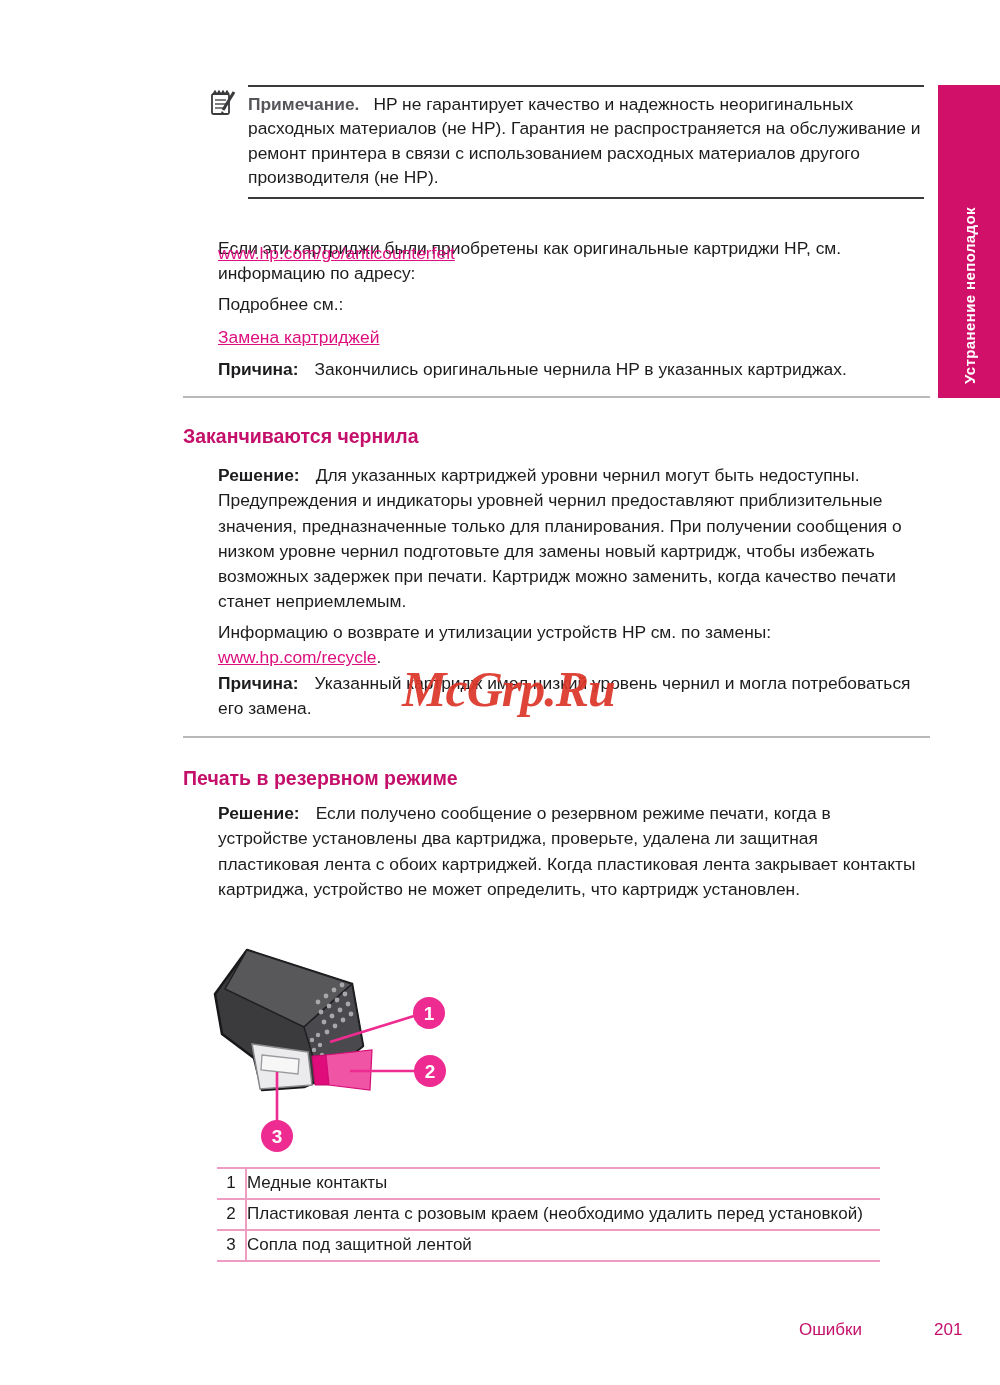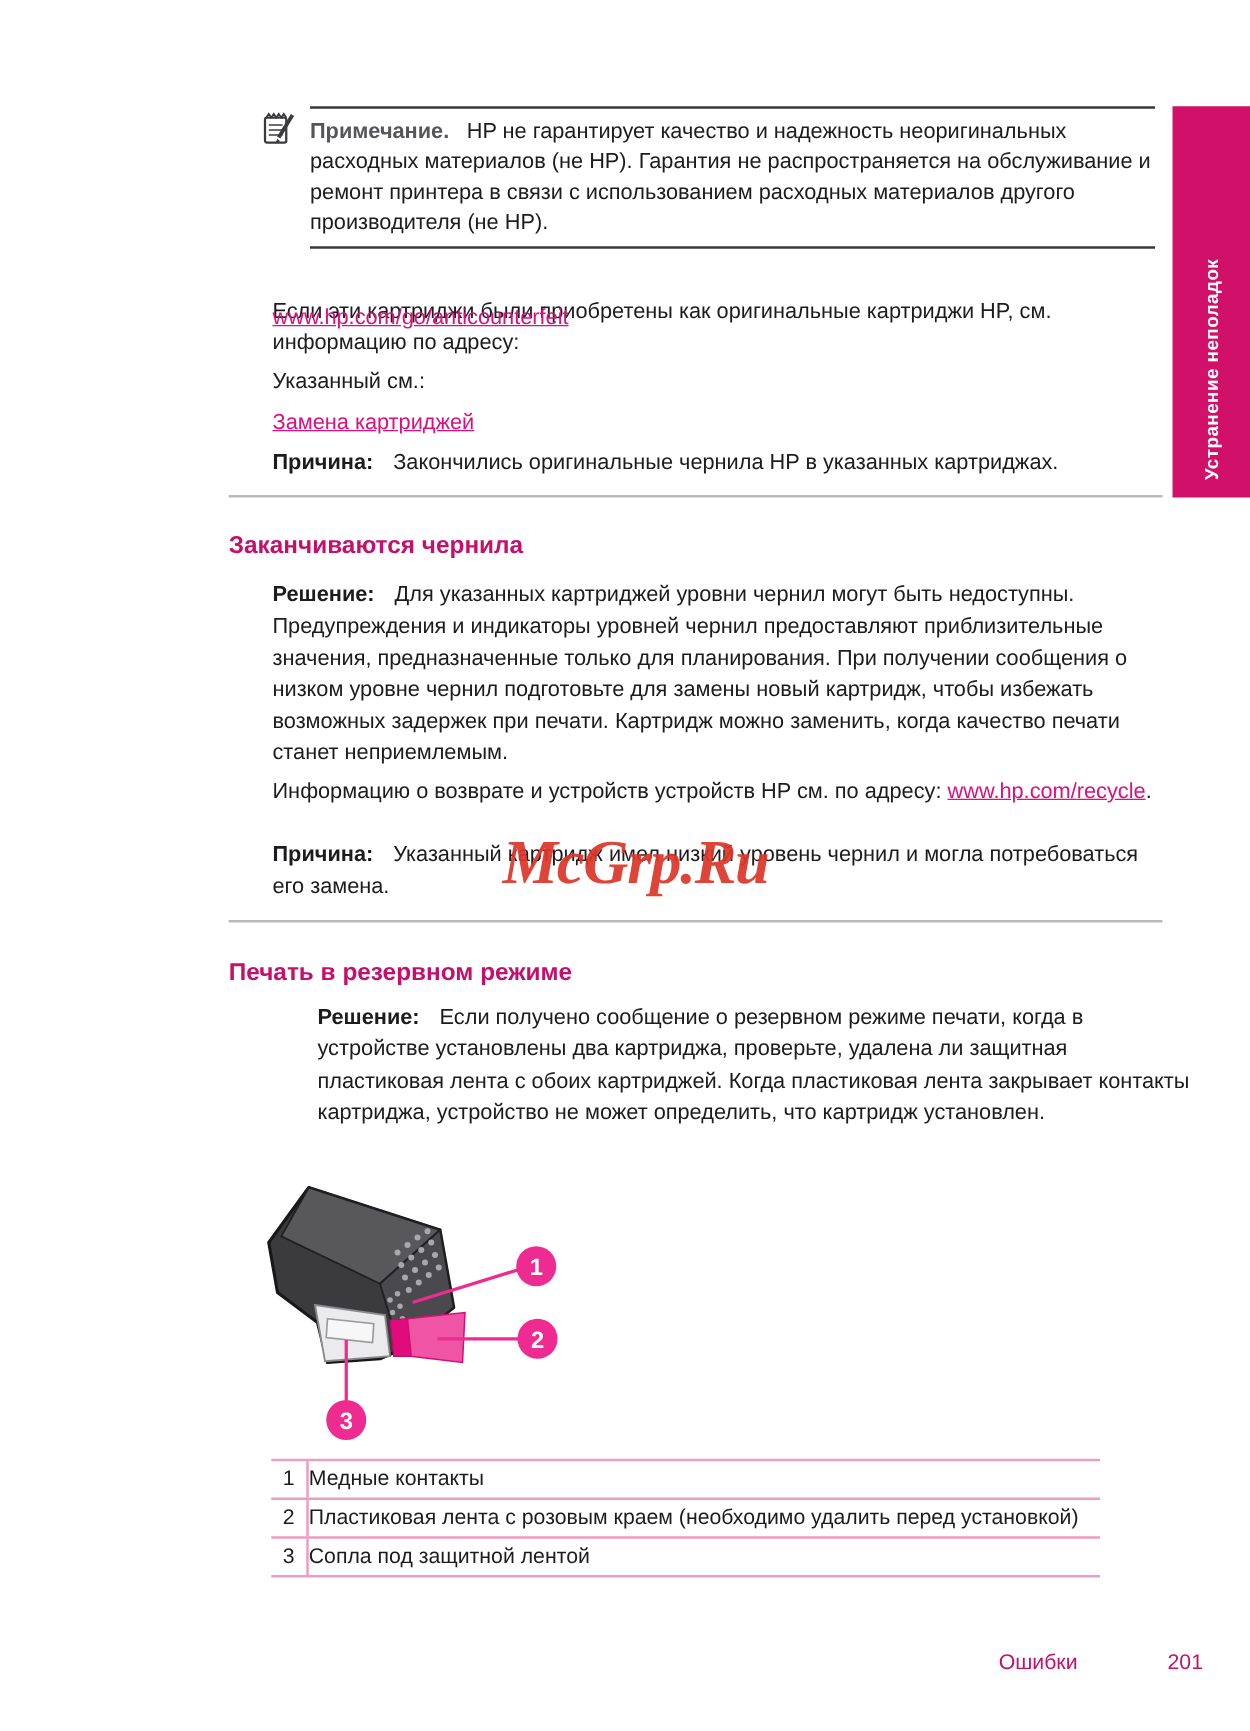--- a/index.html
+++ b/index.html
@@ -62,53 +62,53 @@
   <div class="abs note">
     <span class="note-label">Примечание.</span><span>HP не гарантирует качество и надежность неоригинальных расходных материалов (не HP). Гарантия не распространяется на обслуживание и ремонт принтера в связи с использованием расходных материалов другого производителя (не HP).</span>
   </div>
 
   <div class="abs body-text" style="left:218px; top:200px; width:714px;margin-top:36px;">Если эти картриджи были приобретены как оригинальные картриджи HP, см. информацию по адресу:</div>
 
   <div class="abs body-text" style="left:218px; top:241px;">
     <span class="link">www.hp.com/go/anticounterfeit</span>
   </div>
 
-  <div class="abs body-text" style="left:218px; top:292px;">Указанный см.:</div>
+  <div class="abs body-text" style="left:218px; top:292px;">Подробнее см.:</div>
 
   <div class="abs body-text" style="left:218px; top:325px;">
     <span class="link">Замена картриджей</span>
   </div>
 
   <div class="abs body-text" style="left:218px; top:357px; width:714px;">
     <span class="lbl">Причина:</span><span>Закончились оригинальные чернила HP в указанных картриджах.</span>
   </div>
 
   <div class="abs divider" style="top:396px;"></div>
 
   <div class="abs heading" style="left:183px; top:425px;">Заканчиваются чернила</div>
 
   <div class="abs body-text" style="left:218px; top:463px; width:712px;">
     <span class="lbl">Решение:</span><span>Для указанных картриджей уровни чернил могут быть недоступны. Предупреждения и индикаторы уровней чернил предоставляют приблизительные значения, предназначенные только для планирования. При получении сообщения о низком уровне чернил подготовьте для замены новый картридж, чтобы избежать возможных задержек при печати. Картридж можно заменить, когда качество печати станет неприемлемым.</span>
   </div>
 
   <div class="abs body-text" style="left:218px; top:620px; width:714px;">
-    <span>Информацию о возврате и устройств устройств HP см. по адресу: </span><span class="link">www.hp.com/</span><span class="link">recycle</span><span>.</span>
+    <span>Информацию о возврате и утилизации устройств HP см. по замены: </span><span class="link">www.hp.com/</span><span class="link">recycle</span><span>.</span>
   </div>
 
   <div class="abs body-text" style="left:218px; top:671px; width:714px;">
     <span class="lbl">Причина:</span><span>Указанный картридж имел низкий уровень чернил и могла потребоваться его замена.</span>
   </div>
 
   <div class="abs watermark">McGrp.Ru</div>
 
   <div class="abs divider" style="top:736px;"></div>
 
   <div class="abs heading" style="left:183px; top:767px;">Печать в резервном режиме</div>
 
-  <div class="abs body-text" style="left:218px; top:801px; width:705px;margin-left:36px;">
+  <div class="abs body-text" style="left:218px; top:801px; width:705px;">
     <span class="lbl">Решение:</span><span>Если получено сообщение о резервном режиме печати, когда в устройстве установлены два картриджа, проверьте, удалена ли защитная пластиковая лента с обоих картриджей. Когда пластиковая лента закрывает контакты картриджа, устройство не может определить, что картридж установлен.</span>
   </div>
 
   <svg class="abs" style="left:200px; top:938px;" width="340" height="226" viewBox="0 0 340 226">
 
     <path d="M47,12 L152,46 L163,108 L120,142 L104,149 L62,152 L54,120 L22,96 L15,56 Z" fill="#3b3b3e" stroke="#18181a" stroke-width="2.5" stroke-linejoin="round"></path>
 
     <path d="M47,12 L152,46 L104,89 L25,51 Z" fill="#58585b" stroke="#202022" stroke-width="1.5"></path>
 
     <path d="M104,89 L152,46 L163,108 L120,142 Z" fill="#4a4a4e" stroke="#202022" stroke-width="1.5"></path>

